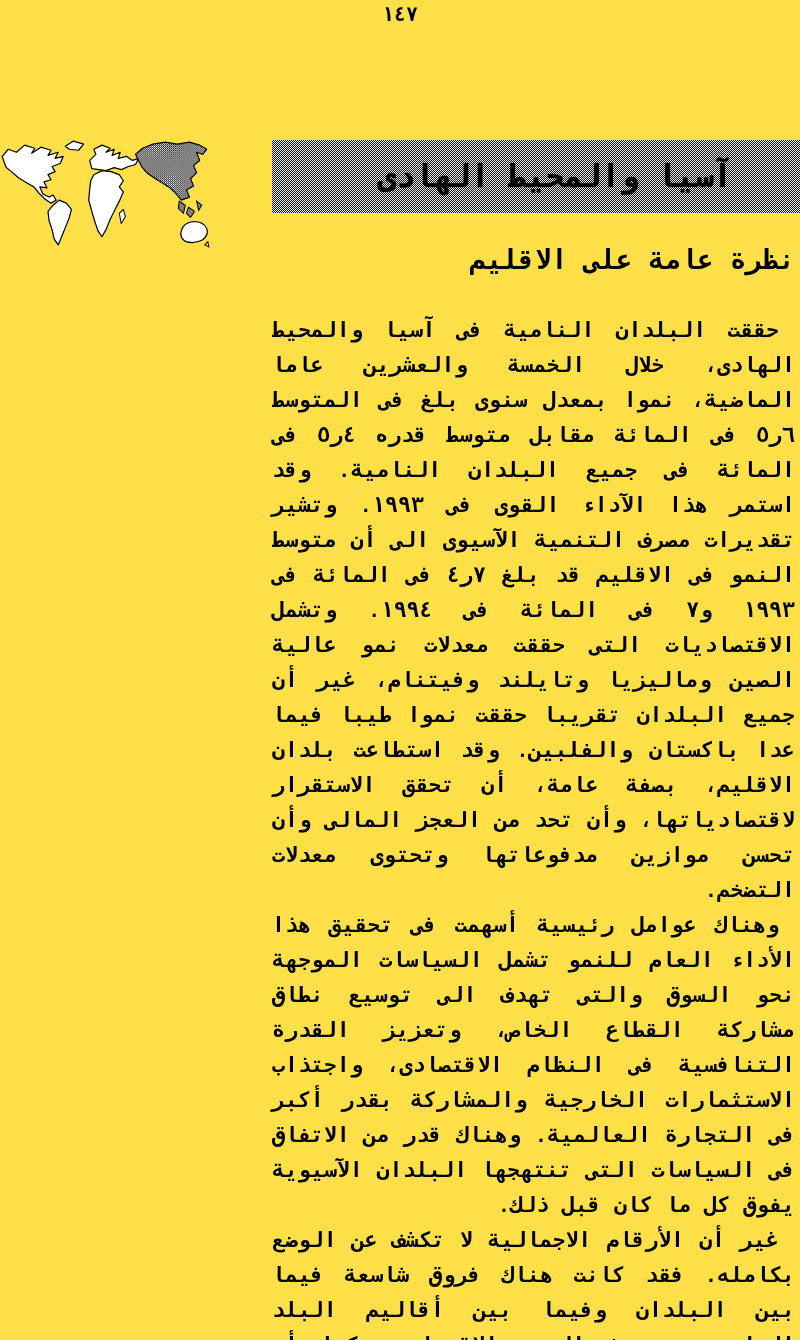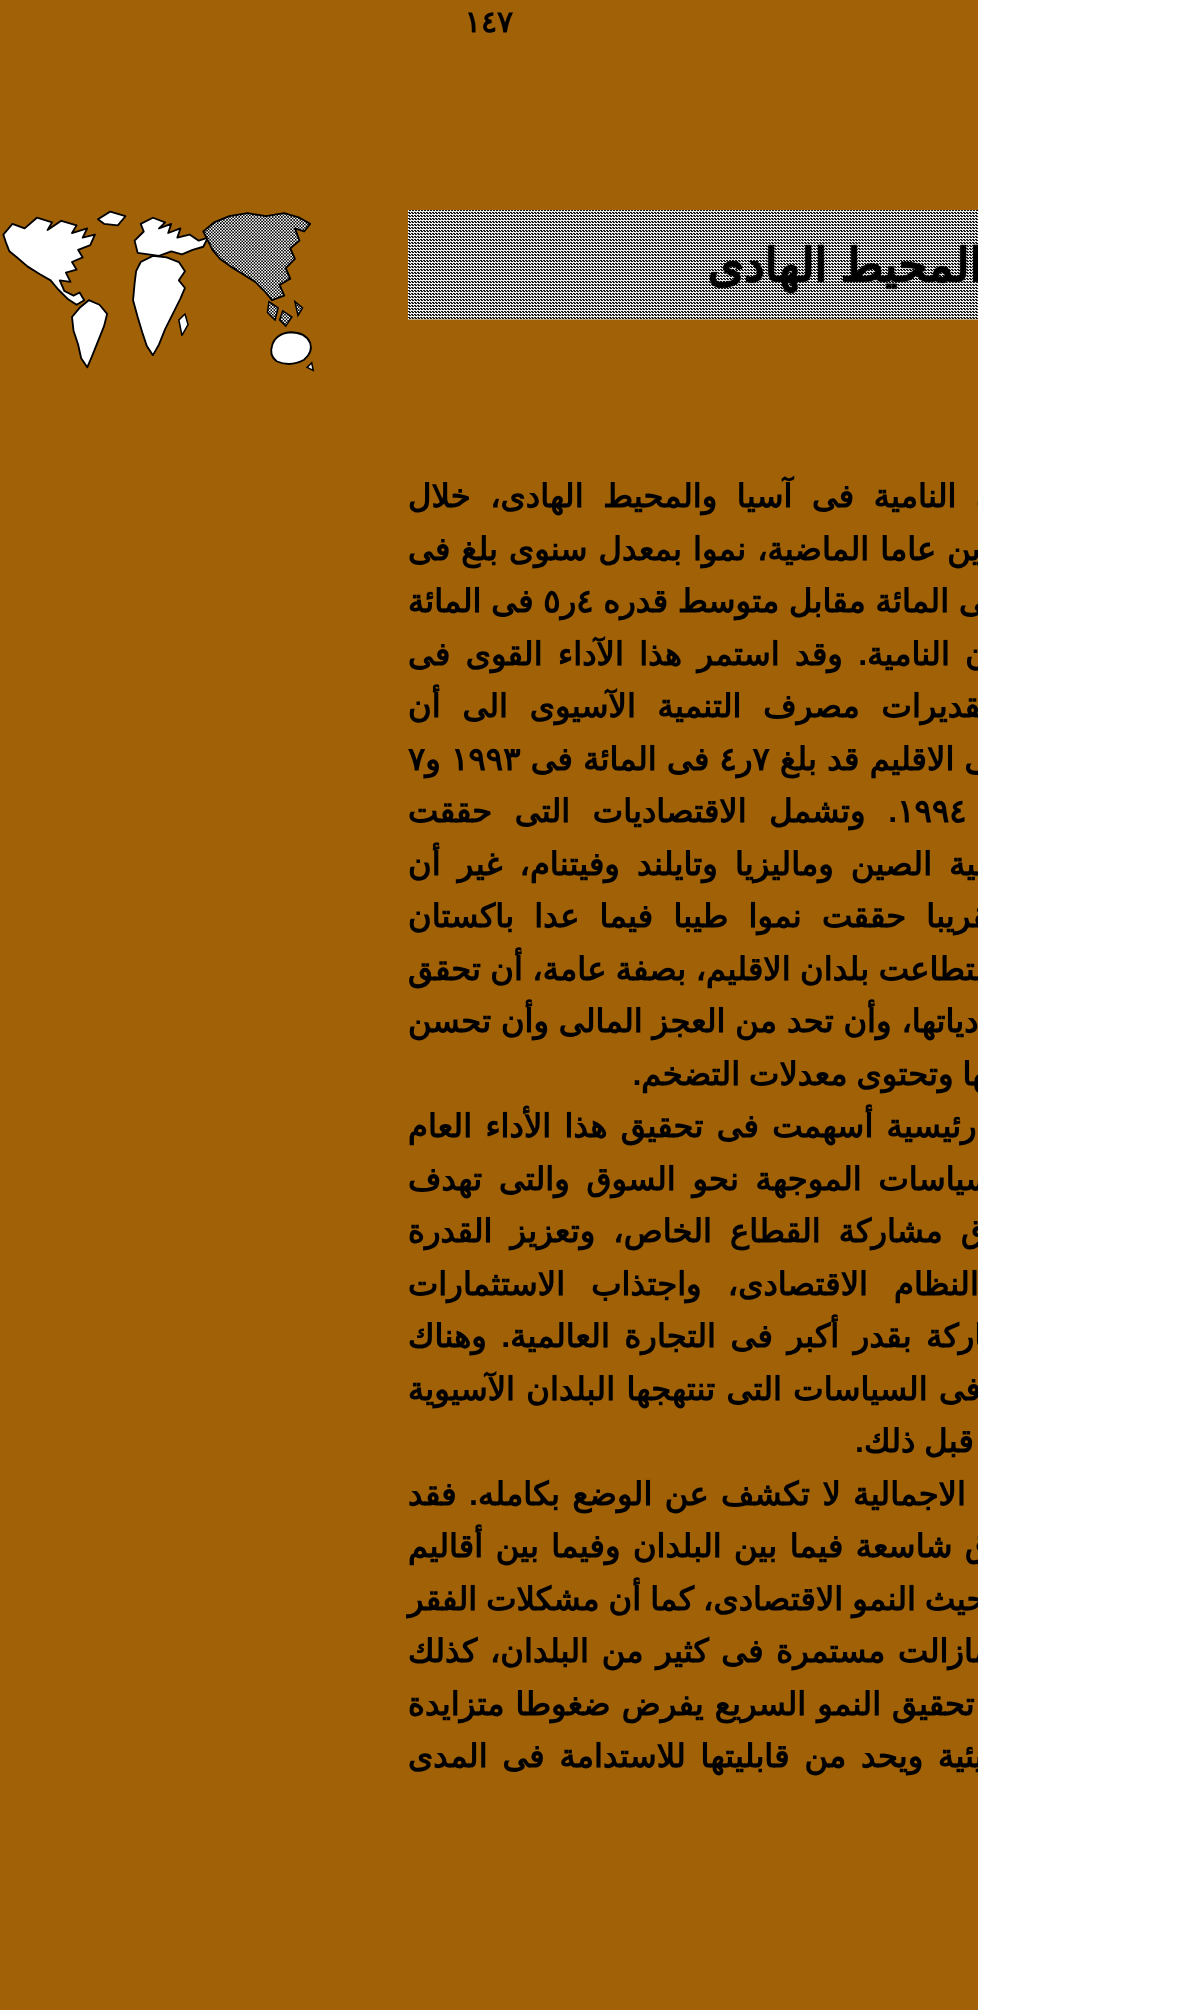--- a/index.html
+++ b/index.html
@@ -1,23 +1,23 @@
 <!DOCTYPE html>
 <html lang="ar"><head>
 <meta charset="utf-8">
 <style>
   html,body{margin:0;padding:0;background:#fff;}
   #page{
     position:relative;
-    width:652px;
+    width:800px;
     height:1340px;
-    background:#a16207;
+    background:#fde047;
     overflow:hidden;
     color:#000;
-    font-family:Liberation Sans, sans-serif;
+    font-family:Liberation Mono, monospace;
   }
   .page-number{
     position:absolute;
     top:2px; left:0; width:100%;
     text-align:center;
     font-size:20px;
     font-weight:bold;
     letter-spacing:2px;
   }
   .world-map{
@@ -106,20 +106,21 @@
 
     <path d="M178,93 Q180,85 190,84 Q200,84 203,91 Q205,97 199,102 Q190,107 181,103 Q176,99 178,93 Z" fill="#ffffff" stroke="#000" stroke-width="1.2" stroke-linejoin="round"></path>
 
     <path d="M201,107 L204,104 L205,109 Z" fill="#ffffff" stroke="#000" stroke-width="1"></path>
   </svg>
 
   <div class="banner">
     <span class="banner-title">آسيا والمحيط الهادى</span>
   </div>
 
+  <h1 class="section-heading">نظرة عامة على الاقليم</h1>
 
   <div class="article">
     <p>حققت البلدان النامية فى آسيا والمحيط الهادى، خلال الخمسة والعشرين عاما الماضية، نموا بمعدل سنوى بلغ فى المتوسط ٦ر٥ فى المائة مقابل متوسط قدره ٤ر٥ فى المائة فى جميع البلدان النامية. وقد استمر هذا الآداء القوى فى ١٩٩٣. وتشير تقديرات مصرف التنمية الآسيوى الى أن متوسط النمو فى الاقليم قد بلغ ٧ر٤ فى المائة فى ١٩٩٣ و٧ فى المائة فى ١٩٩٤. وتشمل الاقتصاديات التى حققت معدلات نمو عالية الصين وماليزيا وتايلند وفيتنام، غير أن جميع البلدان تقريبا حققت نموا طيبا فيما عدا باكستان والفلبين. وقد استطاعت بلدان الاقليم، بصفة عامة، أن تحقق الاستقرار لاقتصادياتها، وأن تحد من العجز المالى وأن تحسن موازين مدفوعاتها وتحتوى معدلات التضخم.</p>
     <p>وهناك عوامل رئيسية أسهمت فى تحقيق هذا الأداء العام للنمو تشمل السياسات الموجهة نحو السوق والتى تهدف الى توسيع نطاق مشاركة القطاع الخاص، وتعزيز القدرة التنافسية فى النظام الاقتصادى، واجتذاب الاستثمارات الخارجية والمشاركة بقدر أكبر فى التجارة العالمية. وهناك قدر من الاتفاق فى السياسات التى تنتهجها البلدان الآسيوية يفوق كل ما كان قبل ذلك.</p>
     <p>غير أن الأرقام الاجمالية لا تكشف عن الوضع بكامله. فقد كانت هناك فروق شاسعة فيما بين البلدان وفيما بين أقاليم البلد الواحد من حيث النمو الاقتصادى، كما أن مشكلات الفقر المثبطة للهمم مازالت مستمرة فى كثير من البلدان، كذلك فان السعى الى تحقيق النمو السريع يفرض ضغوطا متزايدة على الموارد البيئية ويحد من قابليتها للاستدامة فى المدى البعيد.</p>
 
   </div>
 
 </div>
 

